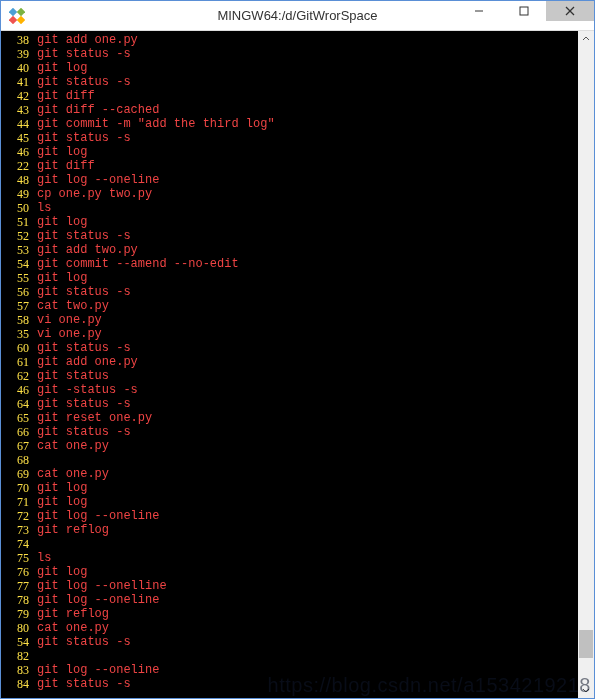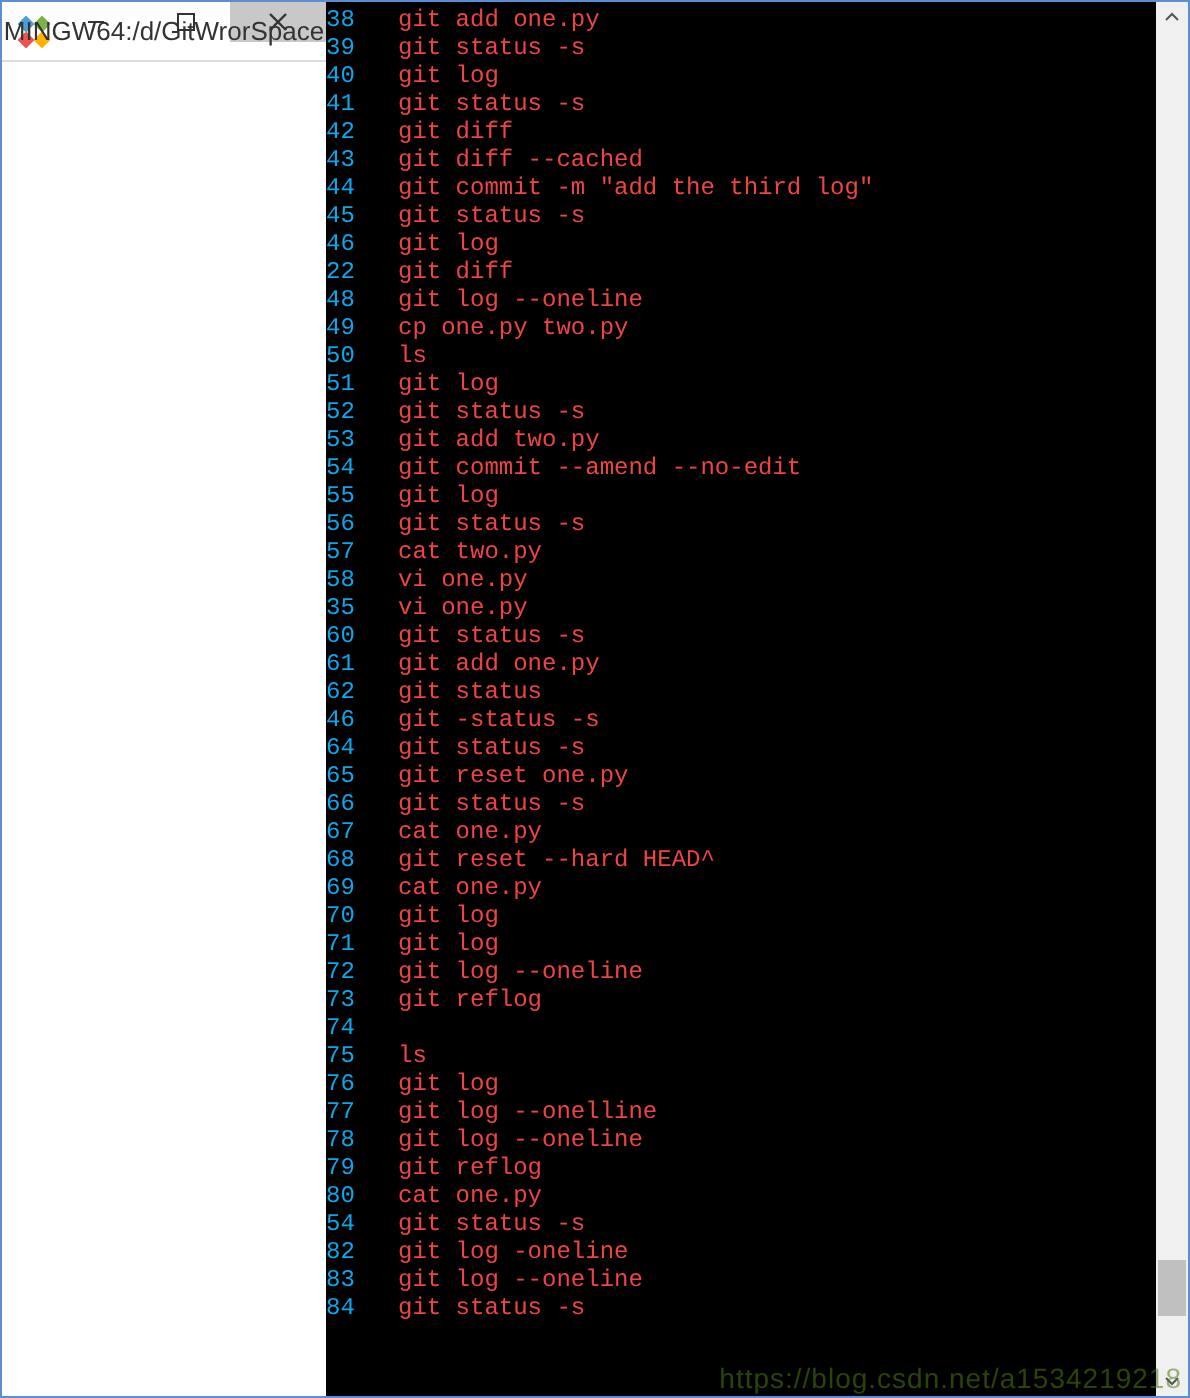--- a/index.html
+++ b/index.html
@@ -13,21 +13,21 @@
       width: 595px;
       height: 699px;
       position: relative;
       overflow: hidden;
     }
     .window {
       width: 595px;
       height: 699px;
       border: 1px solid #5a8fd6;
       display: flex;
-      flex-direction: row;
+      flex-direction: column;
       position: relative;
     }
     .titlebar {
       height: 30px;
       background: #fff;
       display: flex;
       align-items: center;
       border-bottom: 1px solid #ddd;
       position: relative;
     }
@@ -81,24 +81,26 @@
       font-size: 12px;
       line-height: 14px;
       color: #fff;
       overflow: hidden;
     }
     .line {
       white-space: pre;
       display: flex;
     }
     .lineno {
-      color: #0ea5e9;
+      color: #fde047;
       width: 32px;
+      text-align: right;
       padding-right: 4px;
       flex-shrink: 0;
+      font-family: Liberation Serif, serif;
     }
     .cmd {
       color: #ef4444;
       padding-left: 4px;
     }
     .scrollbar {
       width: 16px;
       background: #f0f0f0;
       position: relative;
     }
@@ -117,22 +119,22 @@
       width: 14px;
       left: 1px;
       background: #c0c0c0;
       bottom: 40px;
       height: 28px;
     }
     .watermark {
       position: absolute;
       bottom: 2px;
       right: 4px;
-      color: #4d7c0f;
-      font-size: 14px;
+      color: #0f172a;
+      font-size: 20px;
       font-family: "Segoe UI", sans-serif;
       pointer-events: none;
       opacity: 0.55;
       letter-spacing: 0.5px;
     }
   </style>
 </head>
 <body>
 
 <div class="window">
@@ -190,35 +192,35 @@
         <div class="line"><span class="lineno">58</span><span class="cmd">vi one.py</span></div>
         <div class="line"><span class="lineno">35</span><span class="cmd">vi one.py</span></div>
         <div class="line"><span class="lineno">60</span><span class="cmd">git status -s</span></div>
         <div class="line"><span class="lineno">61</span><span class="cmd">git add one.py</span></div>
         <div class="line"><span class="lineno">62</span><span class="cmd">git status</span></div>
         <div class="line"><span class="lineno">46</span><span class="cmd">git -status -s</span></div>
         <div class="line"><span class="lineno">64</span><span class="cmd">git status -s</span></div>
         <div class="line"><span class="lineno">65</span><span class="cmd">git reset one.py</span></div>
         <div class="line"><span class="lineno">66</span><span class="cmd">git status -s</span></div>
         <div class="line"><span class="lineno">67</span><span class="cmd">cat one.py</span></div>
-        <div class="line"><span class="lineno">68</span><span class="cmd">git reset --hard HEAD^</span></div>
+        <div class="line"><span class="lineno">68</span></div>
         <div class="line"><span class="lineno">69</span><span class="cmd">cat one.py</span></div>
         <div class="line"><span class="lineno">70</span><span class="cmd">git log</span></div>
         <div class="line"><span class="lineno">71</span><span class="cmd">git log</span></div>
         <div class="line"><span class="lineno">72</span><span class="cmd">git log --oneline</span></div>
         <div class="line"><span class="lineno">73</span><span class="cmd">git reflog</span></div>
         <div class="line"><span class="lineno">74</span></div>
         <div class="line"><span class="lineno">75</span><span class="cmd">ls</span></div>
         <div class="line"><span class="lineno">76</span><span class="cmd">git log</span></div>
         <div class="line"><span class="lineno">77</span><span class="cmd">git log --onelline</span></div>
         <div class="line"><span class="lineno">78</span><span class="cmd">git log --oneline</span></div>
         <div class="line"><span class="lineno">79</span><span class="cmd">git reflog</span></div>
         <div class="line"><span class="lineno">80</span><span class="cmd">cat one.py</span></div>
         <div class="line"><span class="lineno">54</span><span class="cmd">git status -s</span></div>
-        <div class="line"><span class="lineno">82</span><span class="cmd">git log -oneline</span></div>
+        <div class="line"><span class="lineno">82</span></div>
         <div class="line"><span class="lineno">83</span><span class="cmd">git log --oneline</span></div>
         <div class="line"><span class="lineno">84</span><span class="cmd">git status -s</span></div>
       </div>
     <div class="scrollbar">
       <div class="scroll-arrow">
         <svg width="8" height="8">
             <polyline points="1,5 4,2 7,5" fill="none" stroke="#555" stroke-width="1"></polyline>
           </svg>
       </div>
       <div class="scroll-thumb"></div>

